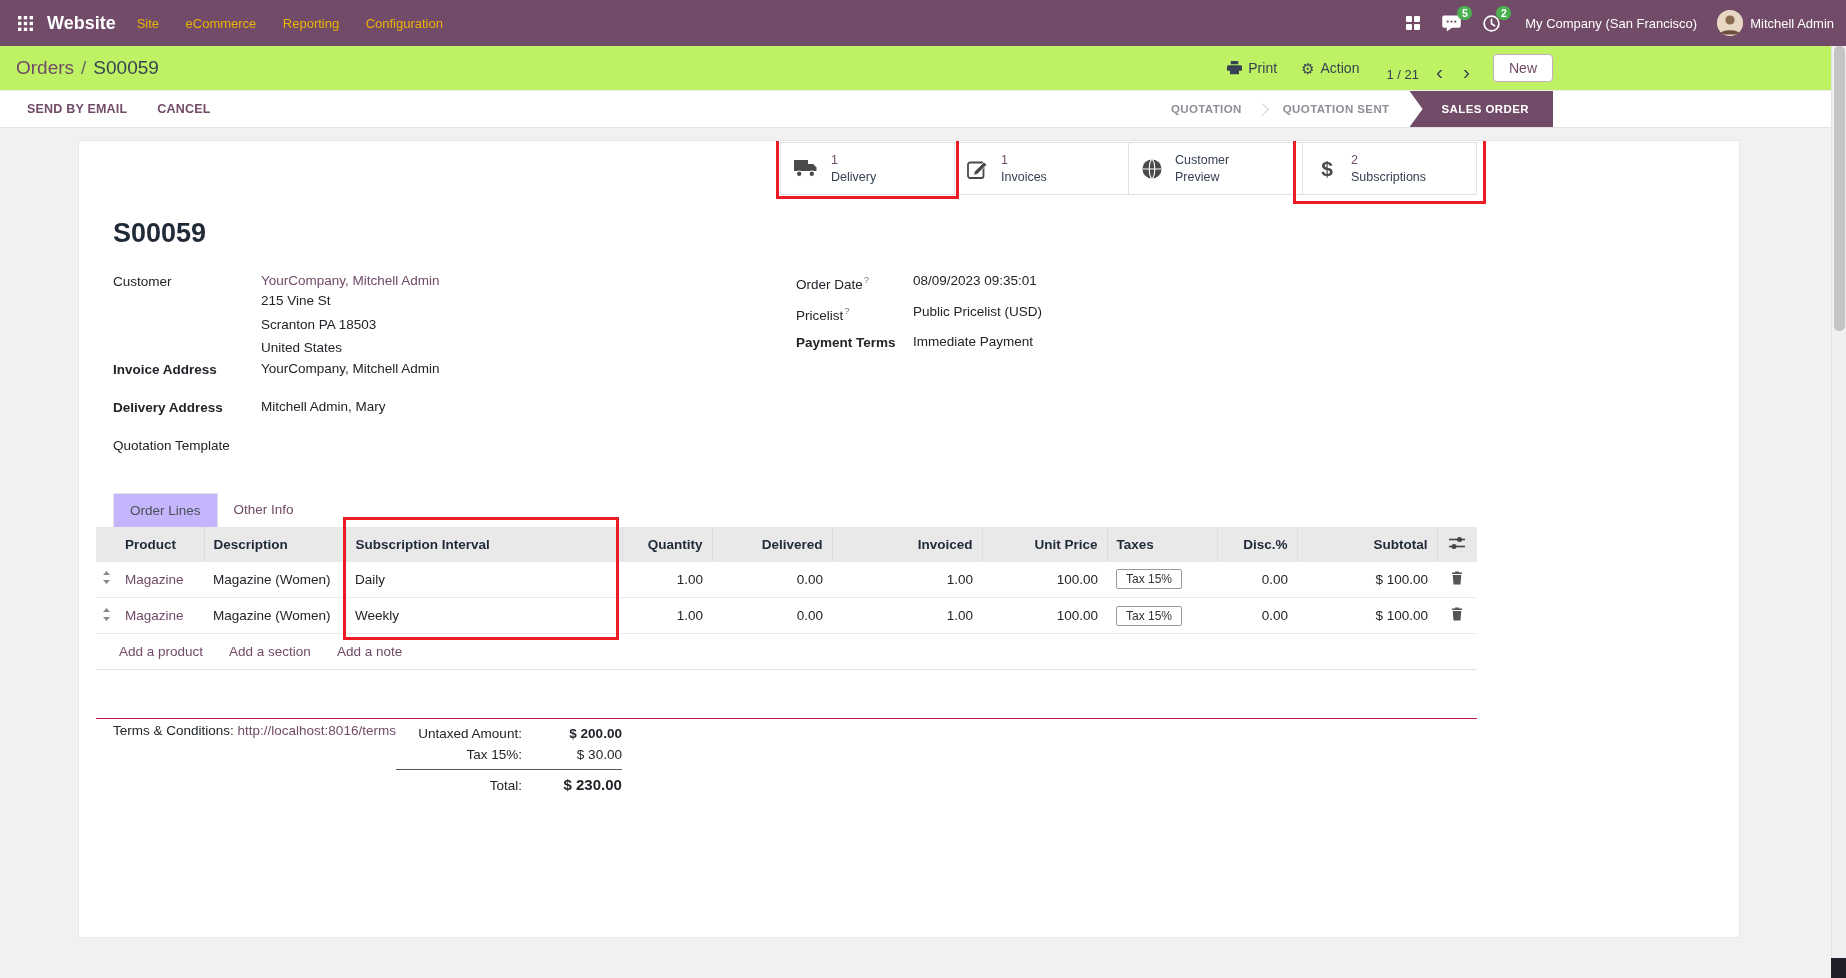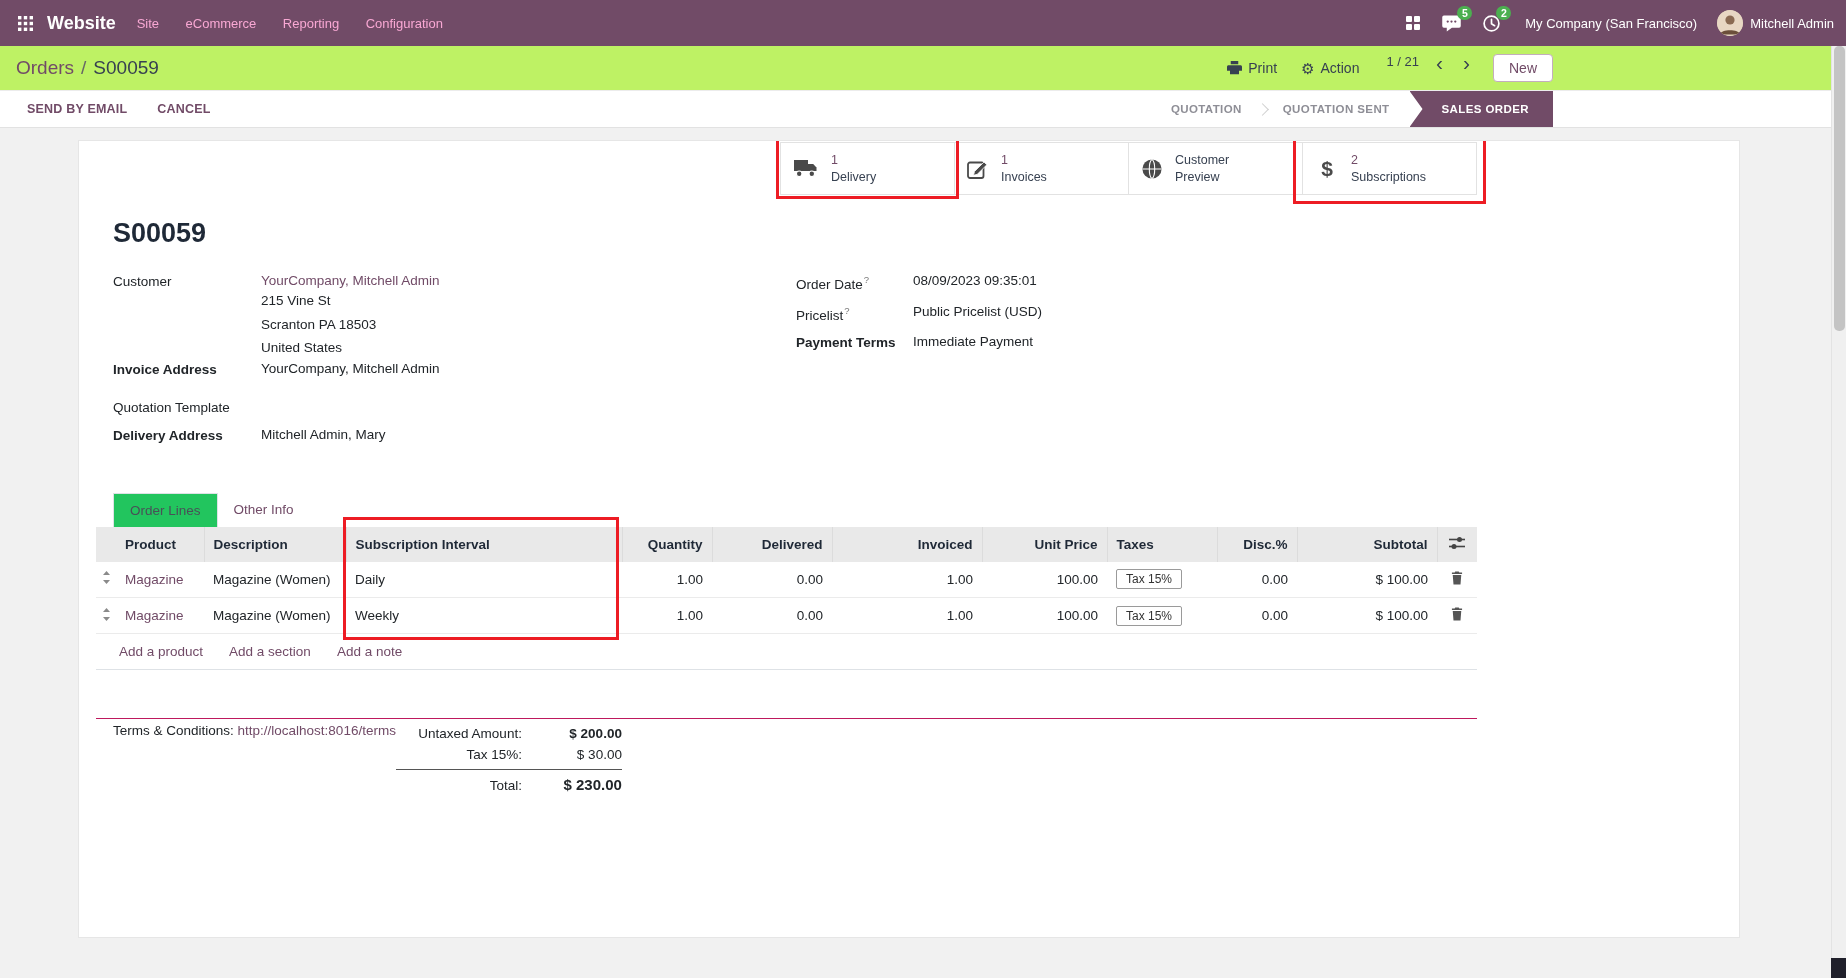--- a/index.html
+++ b/index.html
@@ -5,35 +5,35 @@
   *{box-sizing:border-box;margin:0;padding:0}
   html,body{width:1846px;height:978px;overflow:hidden}
   body{background:#f1f1f1;font-family:"Liberation Sans",sans-serif;color:#212529;position:relative}
   a{text-decoration:none;color:#714B67;cursor:pointer}
   button{font-family:inherit;background:none;border:none;cursor:pointer;padding:0;color:inherit;font-size:inherit}
 
   
   .topbar{height:46px;background:#714B67;display:flex;align-items:center;padding:0 8px;color:#fff;gap:2px}
   .apps-btn{padding:8px 10px;display:flex;align-items:center}
   .brand{font-size:18px;font-weight:700;margin:0 8px 0 2px;color:#fff}
-  .menu-item{color:#f9a8d4;font-size:13px;padding:8px 11px;display:inline-block}
+  .menu-item{color:#eab308;font-size:13px;padding:8px 11px;display:inline-block}
   .topbar-right{margin-left:auto;display:flex;align-items:center;gap:4px}
   .systray-btn{position:relative;padding:6px 9px;display:flex;align-items:center}
   .badge{position:absolute;top:-3px;right:-2px;background:#4caf50;color:#fff;font-size:10.5px;font-weight:700;border-radius:9px;padding:2px 4.5px;line-height:1}
   .company{color:#fff;font-size:13px;padding:0 12px}
   .user{display:flex;align-items:center;gap:7px;font-size:13px;padding:0 4px 0 4px}
   .avatar{width:26px;height:26px;border-radius:50%;overflow:hidden;display:inline-flex;background:#decdb8;flex:none}
 
   
   .control-panel{height:44px;background:#bef264;display:flex;align-items:center;padding:0 293px 0 16px}
   .breadcrumb{font-size:19px;display:flex;gap:7px;align-items:center}
   .bc-parent{color:#714B67}
   .bc-sep{color:#666}
   .bc-current{color:#374151}
-  .cp-right{margin-left:auto;display:flex;align-items:flex-start;gap:6px}
+  .cp-right{margin-left:auto;display:flex;align-items:flex-end;gap:6px}
   .cp-btn{display:flex;align-items:center;gap:6px;font-size:14px;color:#374151;padding:6px 9px}
   .gear-glyph{font-size:15px;line-height:1}
   .pager{font-size:13px;color:#374151;margin:0 4px 0 12px}
   .pager-btn{font-size:21px;color:#374151;padding:0 7px;line-height:.9}
   .new-btn{border:1px solid #c3aebc;color:#714B67;font-size:14px;padding:5px 15px;border-radius:4px;margin-left:10px;background:#fff}
 
   
   .statusbar{height:38px;background:#fff;border-top:1px solid #ececec;border-bottom:1px solid #e2e2e2;display:flex;align-items:stretch;padding-left:27px}
   .sb-left{display:flex;align-items:center;gap:30px}
   .sb-action{font-size:12.5px;font-weight:700;color:#714B67;letter-spacing:.2px}
@@ -68,21 +68,21 @@
   .flabel-r{width:117px;flex:none;padding-top:1px;color:#212529}
   .fval{color:#212529}
   .bold{font-weight:700}
   .addr{line-height:20.5px;margin-top:3px;color:#212529}
   sup.help{color:#777;font-size:9.5px;margin-left:1px}
 
   
   .notebook{margin-top:28px}
   .tabs{display:flex;margin-left:17px}
   .tab{padding:9px 16px;font-size:13.5px}
-  .tab.active{border:1px solid #dee2e6;border-bottom:none;color:#495057;background:#22c55e}
+  .tab.active{border:1px solid #dee2e6;border-bottom:none;color:#495057;background:#c4b5fd}
   .tab.inactive{color:#714B67}
   .table-wrap{position:relative}
   table{border-collapse:collapse;table-layout:fixed;width:1381px;font-size:13.5px}
   thead th{background:#e9e9e9;height:35px;font-weight:700;color:#1f2937;padding:0 9px;text-align:left;border-right:1px solid #dcdcdc}
   thead th:first-child,thead th:last-child{border-right:none}
   tbody td{height:36px;border-bottom:1px solid #ebebeb;padding:0 9px;color:#212529}
   .num{text-align:right}
   .handle-cell{text-align:center;padding:0 2px}
   .trash-cell{text-align:center}
   .pill{display:inline-block;border:1px solid #9a9a9a;border-radius:2px;padding:3px 9px;font-size:12px;color:#333;background:#fff;line-height:1}
@@ -265,27 +265,27 @@
               <a>YourCompany, Mitchell Admin</a>
               <div class="addr">215 Vine St</div>
               <div class="addr">Scranton PA 18503</div>
               <div class="addr">United States</div>
             </span>
           </div>
           <div class="frow gap">
             <span class="flabel bold">Invoice Address</span>
             <span class="fval">YourCompany, Mitchell Admin</span>
           </div>
+          <div class="frow gap">
+            <span class="flabel bold">Delivery Address</span>
+            <span class="fval">Mitchell Admin, Mary</span>
+          </div>
           <div class="frow">
             <span class="flabel">Quotation Template</span>
             <span class="fval"></span>
-          </div>
-          <div class="frow gap">
-            <span class="flabel bold">Delivery Address</span>
-            <span class="fval">Mitchell Admin, Mary</span>
           </div>
         </div>
         <div class="group-right">
           <div class="frow">
             <span class="flabel-r"><span>Order Date</span><sup class="help">?</sup></span>
             <span class="fval">08/09/2023 09:35:01</span>
           </div>
           <div class="frow">
             <span class="flabel-r"><span>Pricelist</span><sup class="help">?</sup></span>
             <span class="fval">Public Pricelist (USD)</span>

